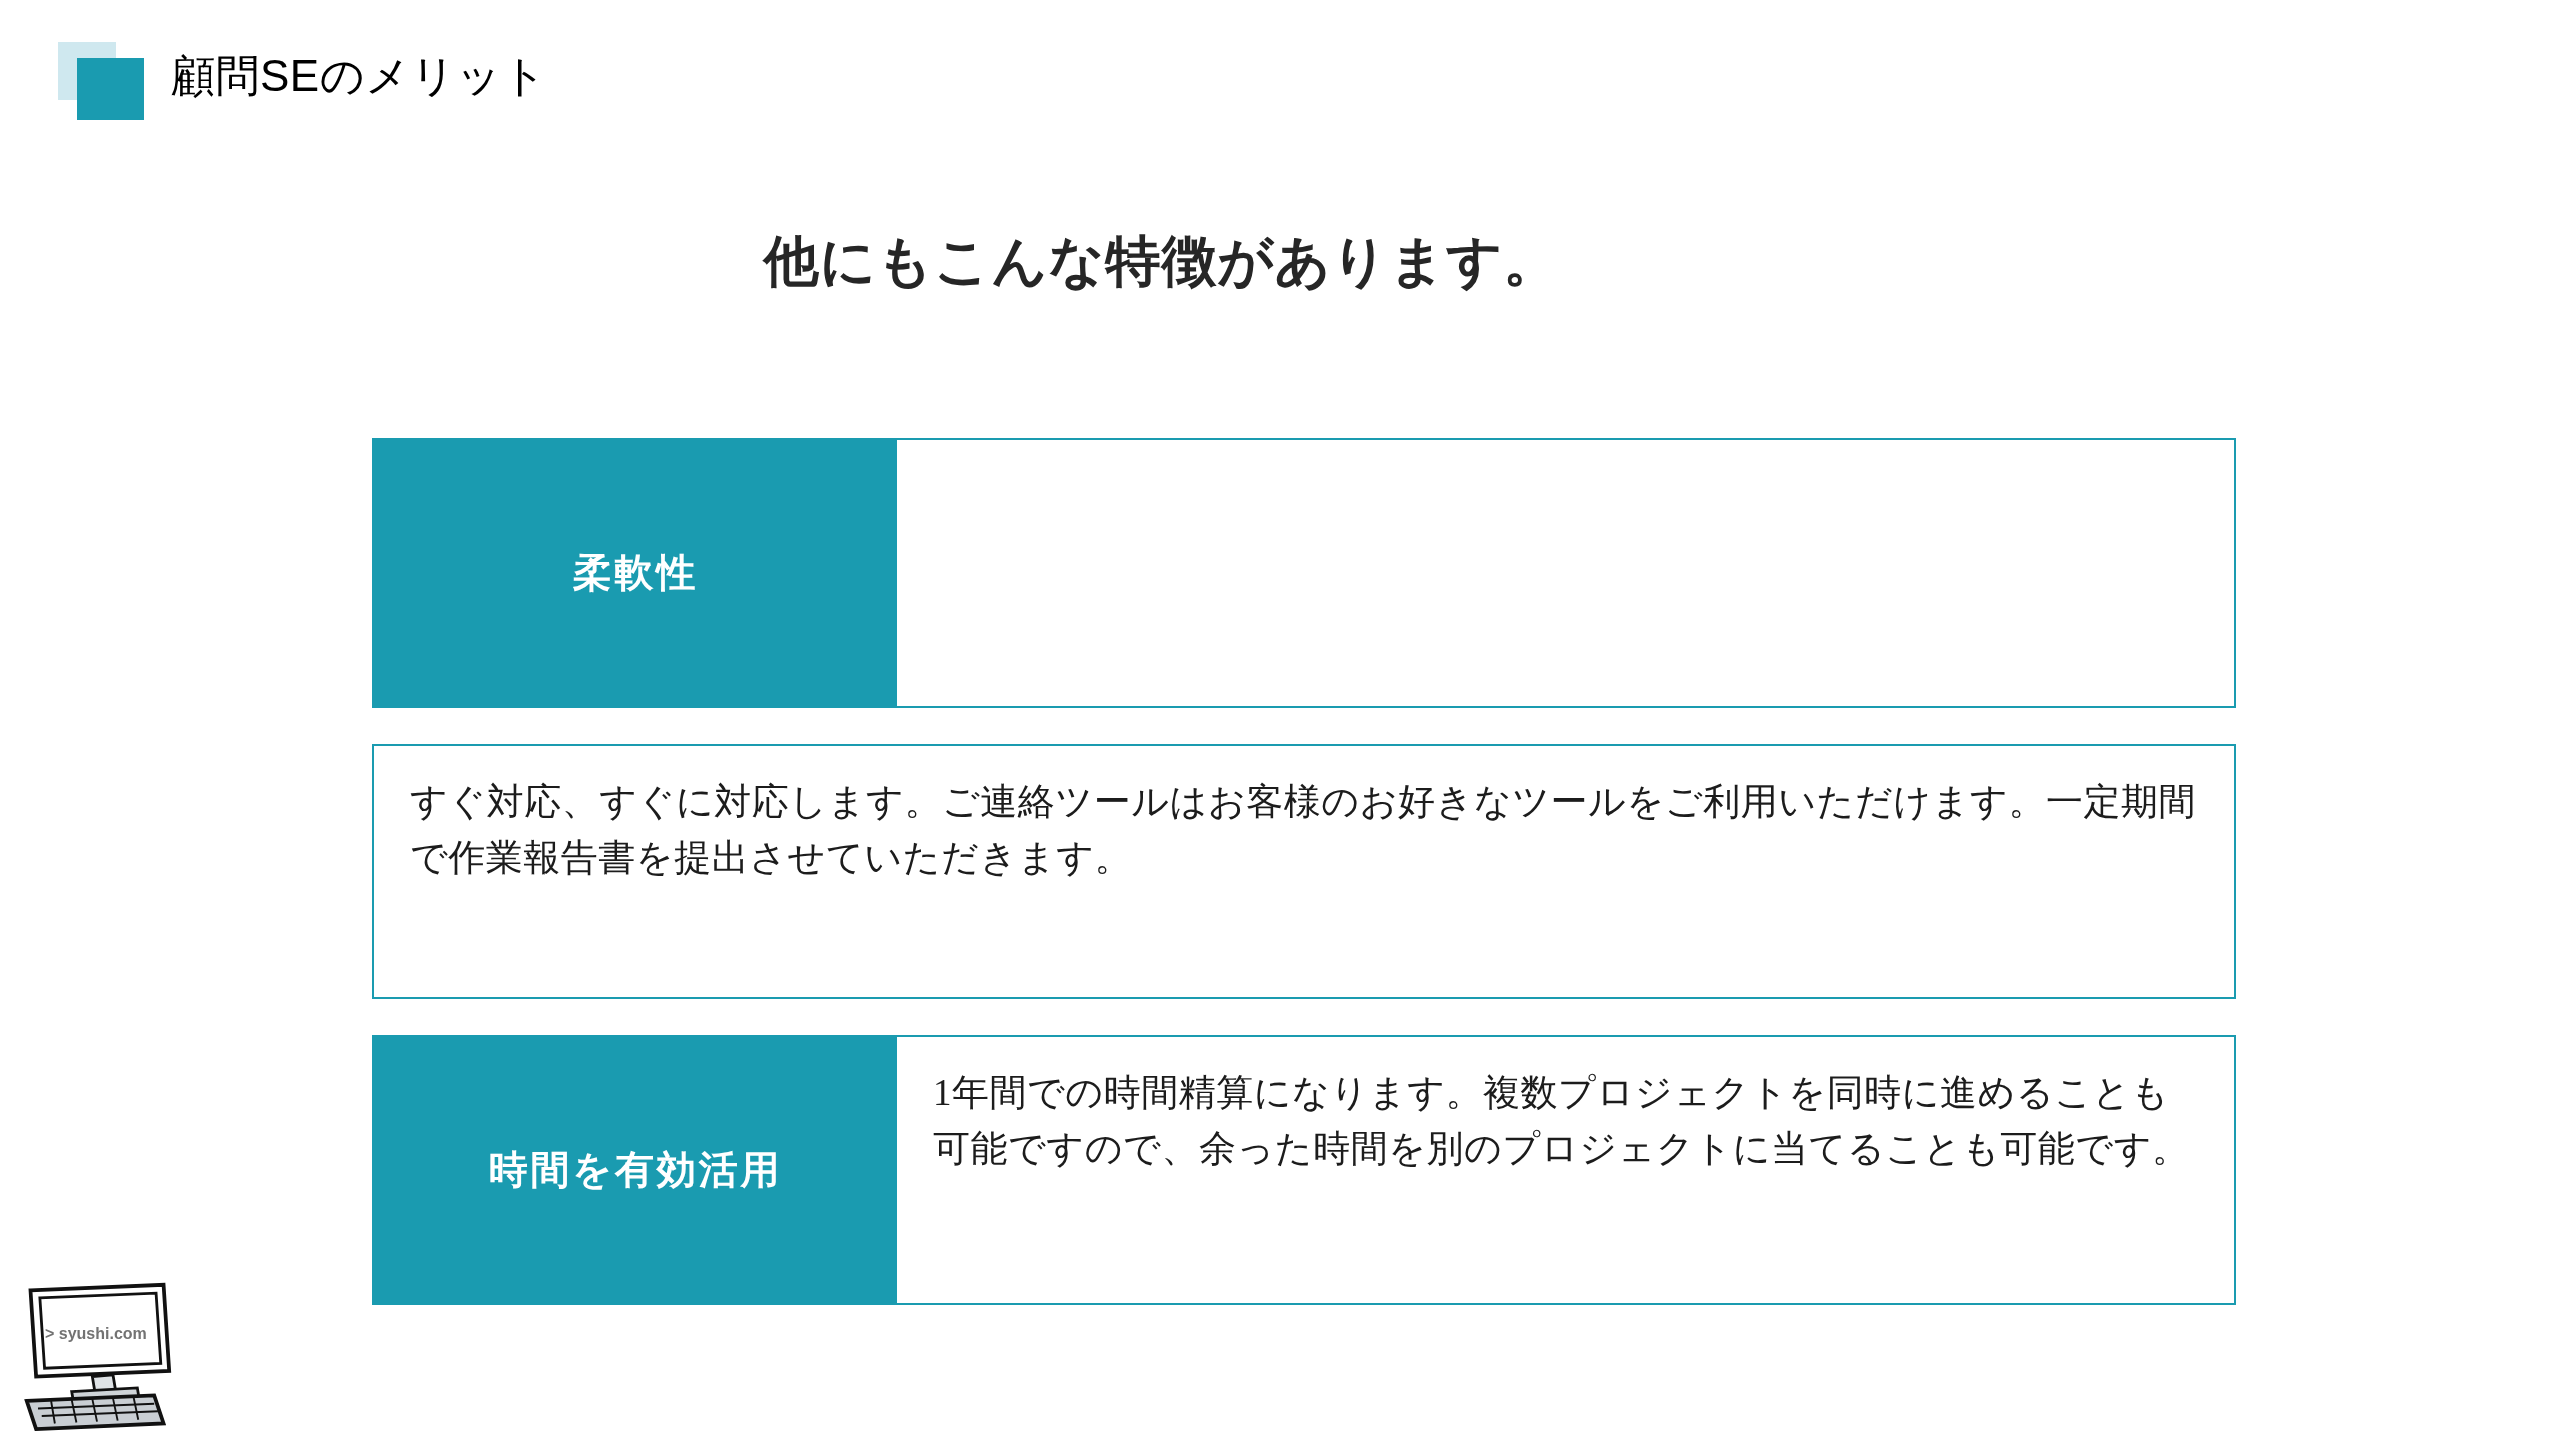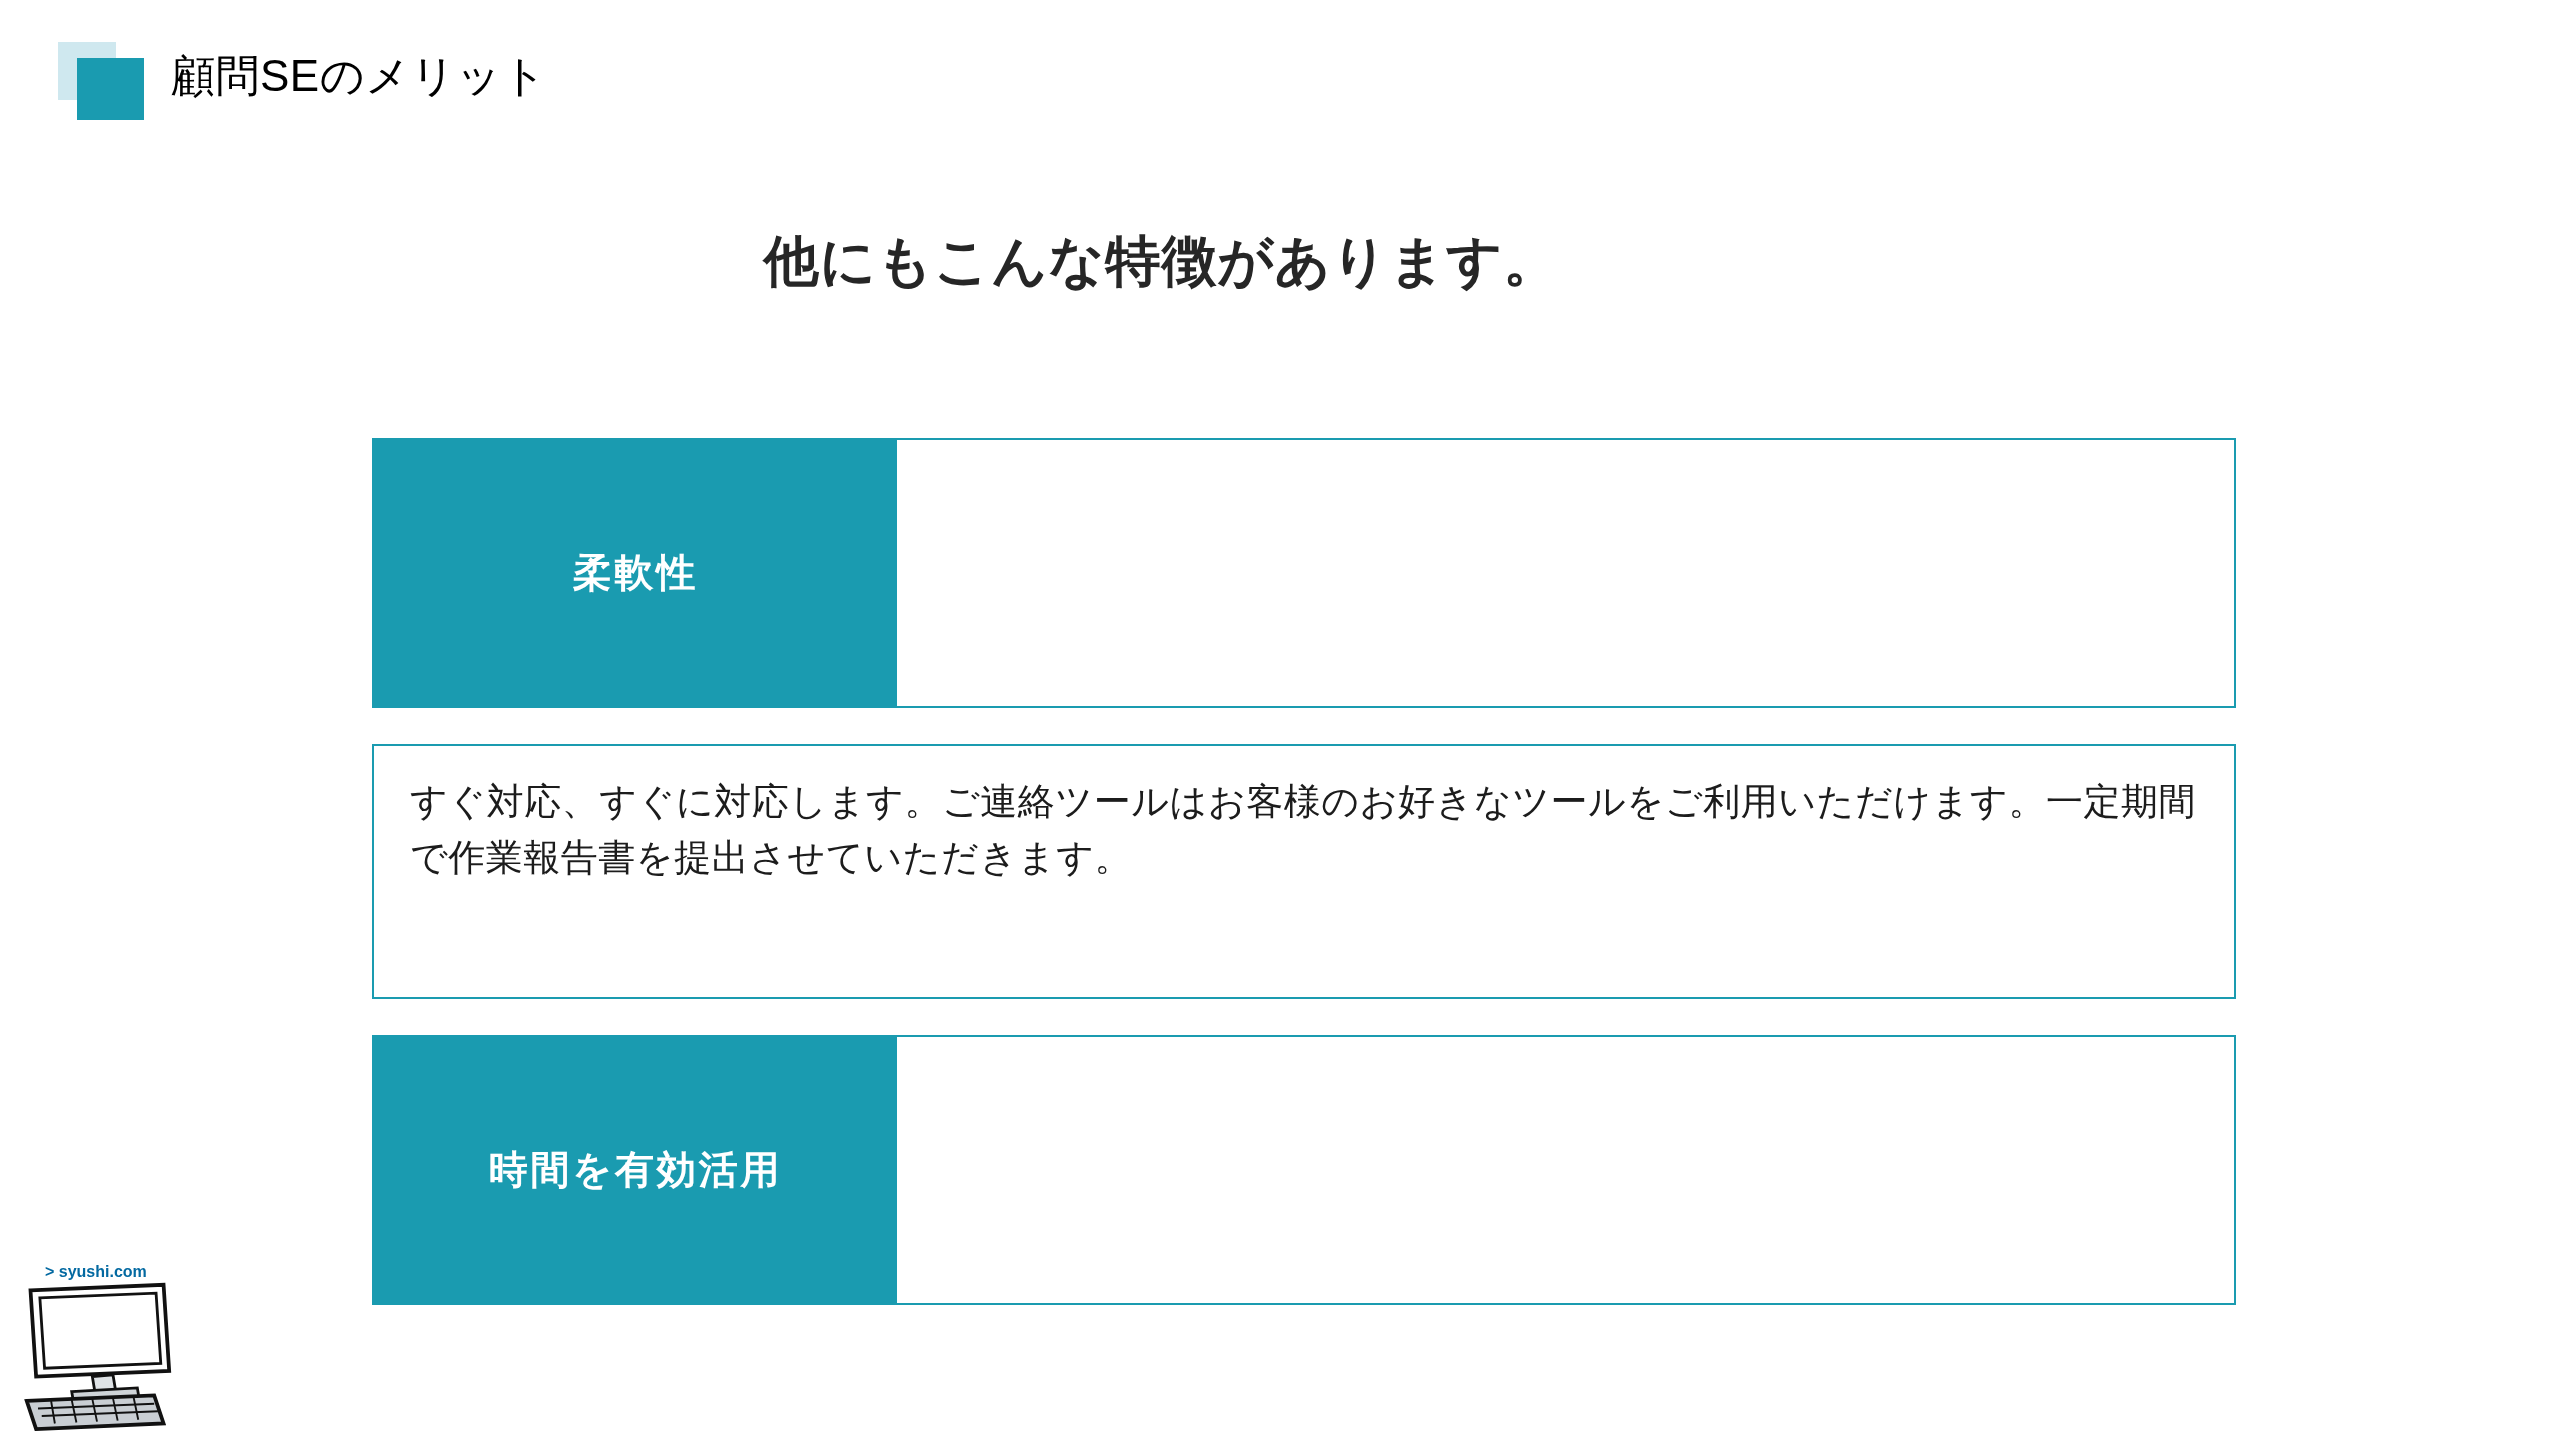--- a/index.html
+++ b/index.html
@@ -111,24 +111,24 @@
     position: absolute;
     left: 23.4px;
     top: 1281px;
     width: 164px;
     height: 150px;
   }
   .logo svg { display: block; }
   .logo-text {
     position: absolute;
     left: 45px;
-    top: 1263px;
+    top: 1325px;
     font-size: 16px;
     font-weight: bold;
-    color: #0369a1;
+    color: #737373;
     font-family: "Liberation Sans", sans-serif;
     white-space: nowrap;
   }
 </style>
 </head>
 <body>
 
 <div class="header">
   <div class="header-sq-light"></div>
   <div class="header-sq-dark"></div>
@@ -142,20 +142,21 @@
   <div class="row row-1">
     <div class="row-label">柔軟性</div>
   </div>
 
   <div class="row row-2">
     <div class="row-body">すぐ対応、すぐに対応します。ご連絡ツールはお客様のお好きなツールをご利用いただけます。一定期間で作業報告書を提出させていただきます。</div>
   </div>
 
   <div class="row row-3">
     <div class="row-label">時間を有効活用</div>
+    <div class="row-body">1年間での時間精算になります。複数プロジェクトを同時に進めることも可能ですので、余った時間を別のプロジェクトに当てることも可能です。</div>
   </div>
 
 </div>
 
 <div class="logo">
   <svg width="164" height="150" viewBox="0 0 175 160" xmlns="http://www.w3.org/2000/svg">
 
     <path d="M8 10 L150 4 L156 96 L14 102 Z" fill="#ffffff" stroke="#111" stroke-width="4"></path>
     <path d="M18 18 L142 13 L147 88 L23 93 Z" fill="#ffffff" stroke="#111" stroke-width="3"></path>
 

